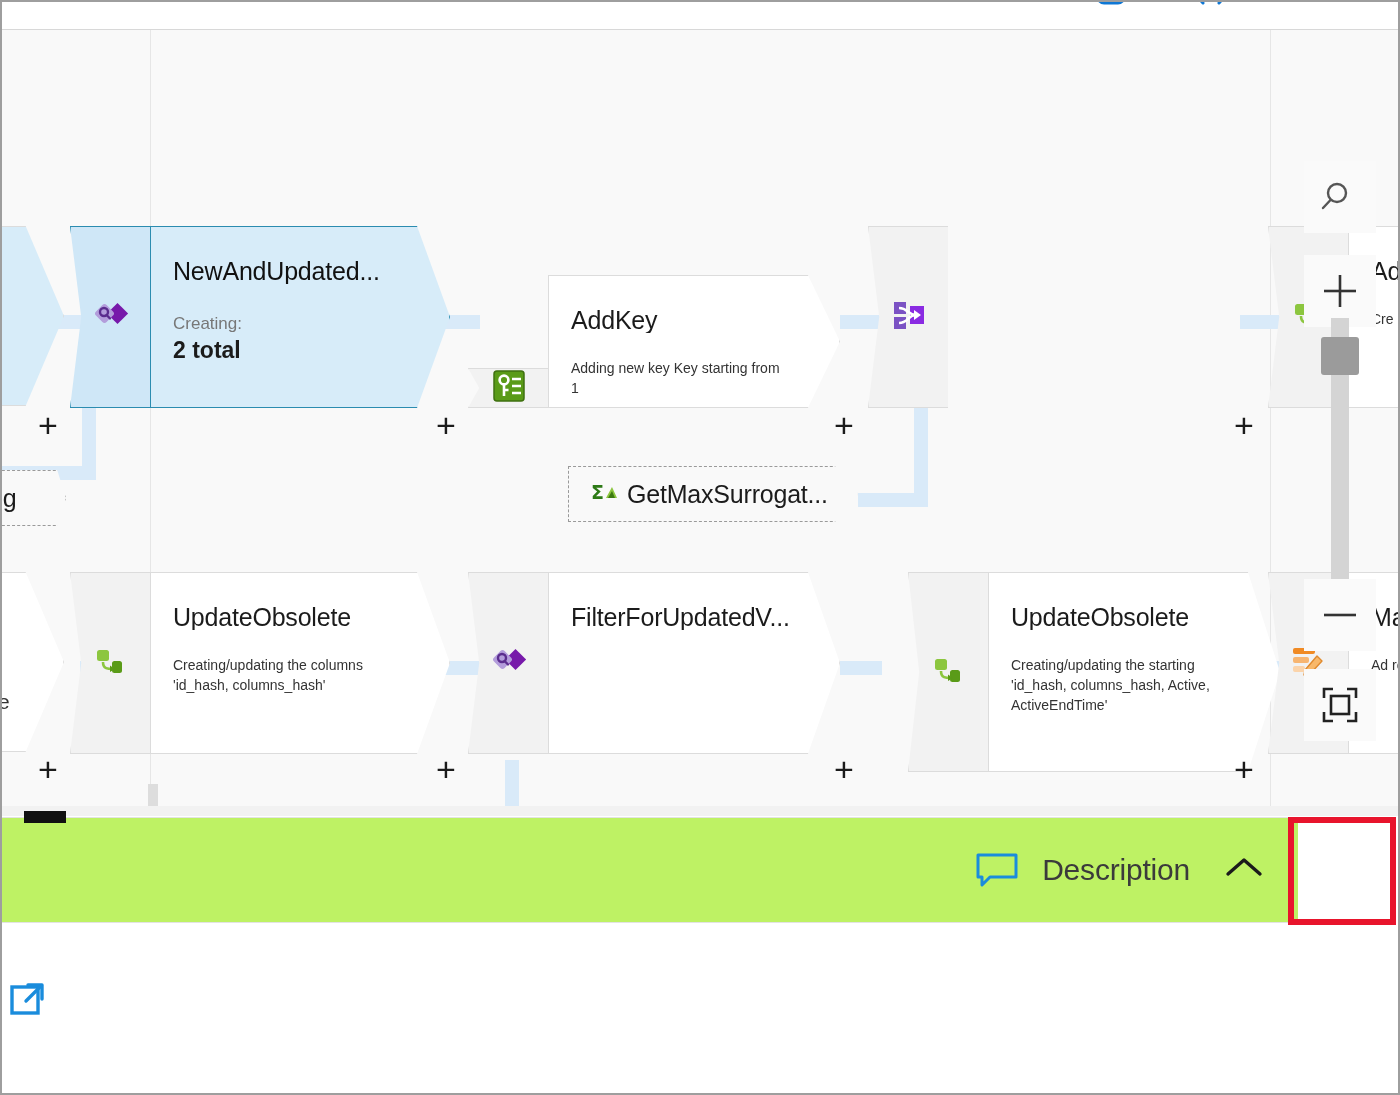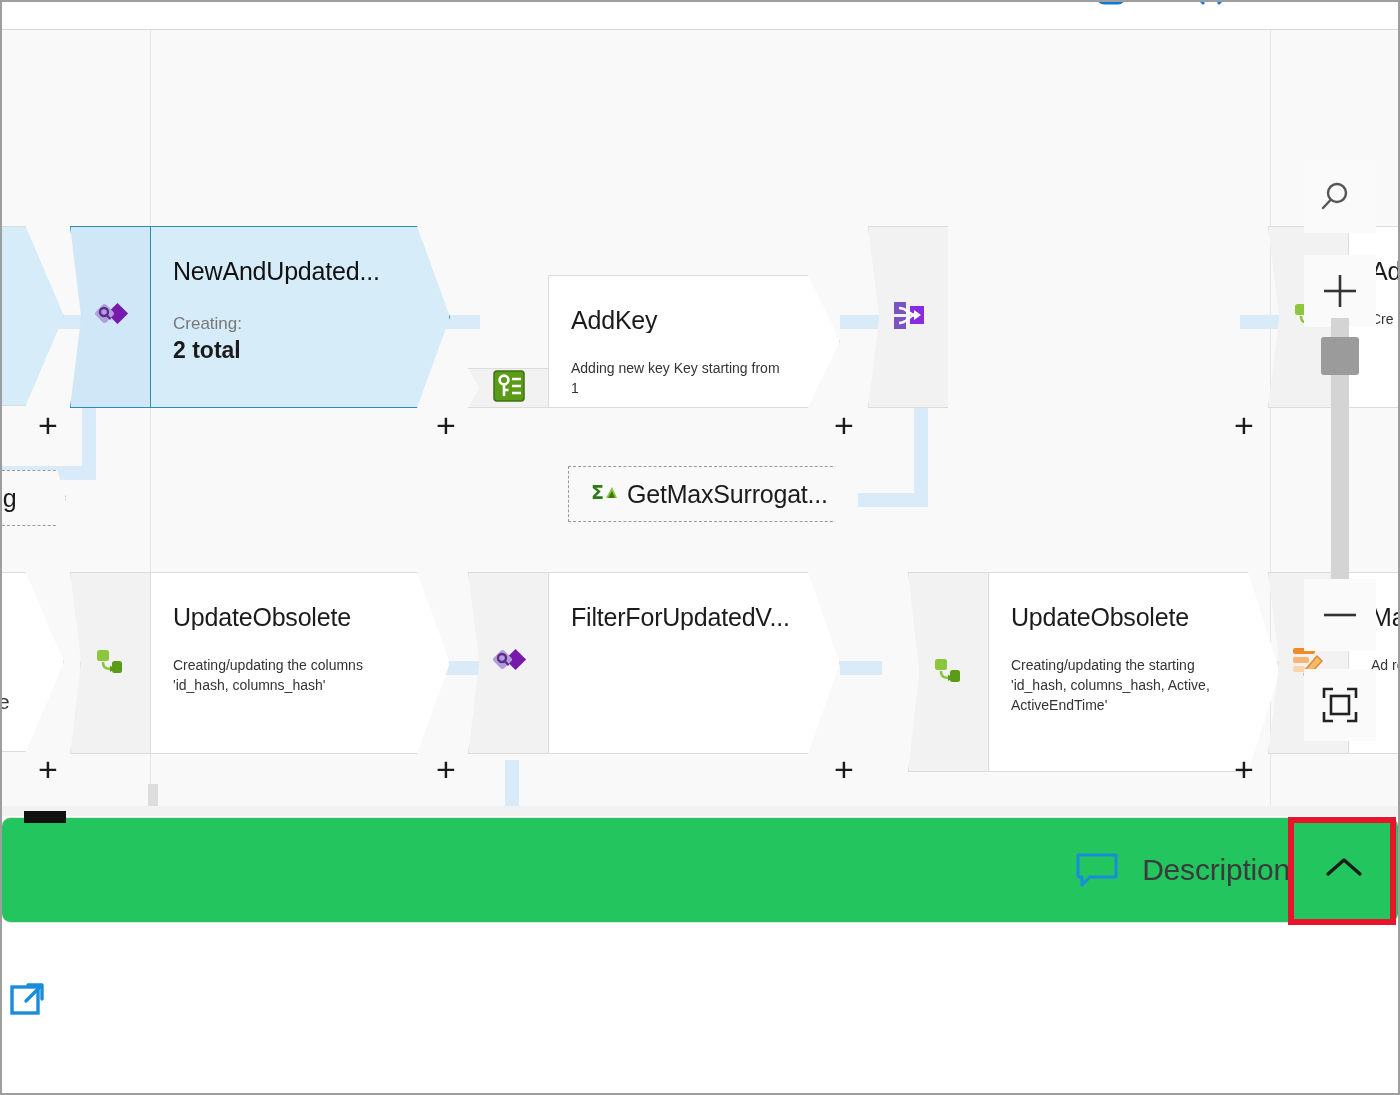--- a/index.html
+++ b/index.html
@@ -94,25 +94,24 @@
   .zoom-panel{position:absolute;z-index:25;}
   .zbtn{
     position:absolute;width:72px;height:72px;background:#fafafa;
     display:flex;align-items:center;justify-content:center;
   }
   .ztrack{position:absolute;width:18px;background:#d4d4d4;}
   .zthumb{position:absolute;width:38px;height:38px;background:#9b9b9b;border-radius:3px;}
 
   
   .desc-bar{
-    position:absolute;left:2px;top:817px;width:1396px;height:106px;
-    background:#22c55e;border-top:1px solid #e3e3e3;border-bottom:1px solid #e3e3e3;
+    position:absolute;left:2px;top:817px;width:1296px;height:106px;
+    background:#bef264;border-top:1px solid #e3e3e3;border-bottom:1px solid #e3e3e3;
     box-sizing:border-box;display:flex;align-items:center;justify-content:flex-end;
     z-index:20;
-    border-radius:9px;
   }
   .desc-label{font-size:30px;color:#3b3b3b;margin-left:22px;letter-spacing:-0.2px;}
   .chev-btn{width:108px;height:104px;display:flex;align-items:center;justify-content:center;}
 
   .redbox{
     position:absolute;left:1288px;top:817px;width:108px;height:108px;
     border:6px solid #e8142c;box-sizing:border-box;z-index:40;pointer-events:none;
   }
 
   

